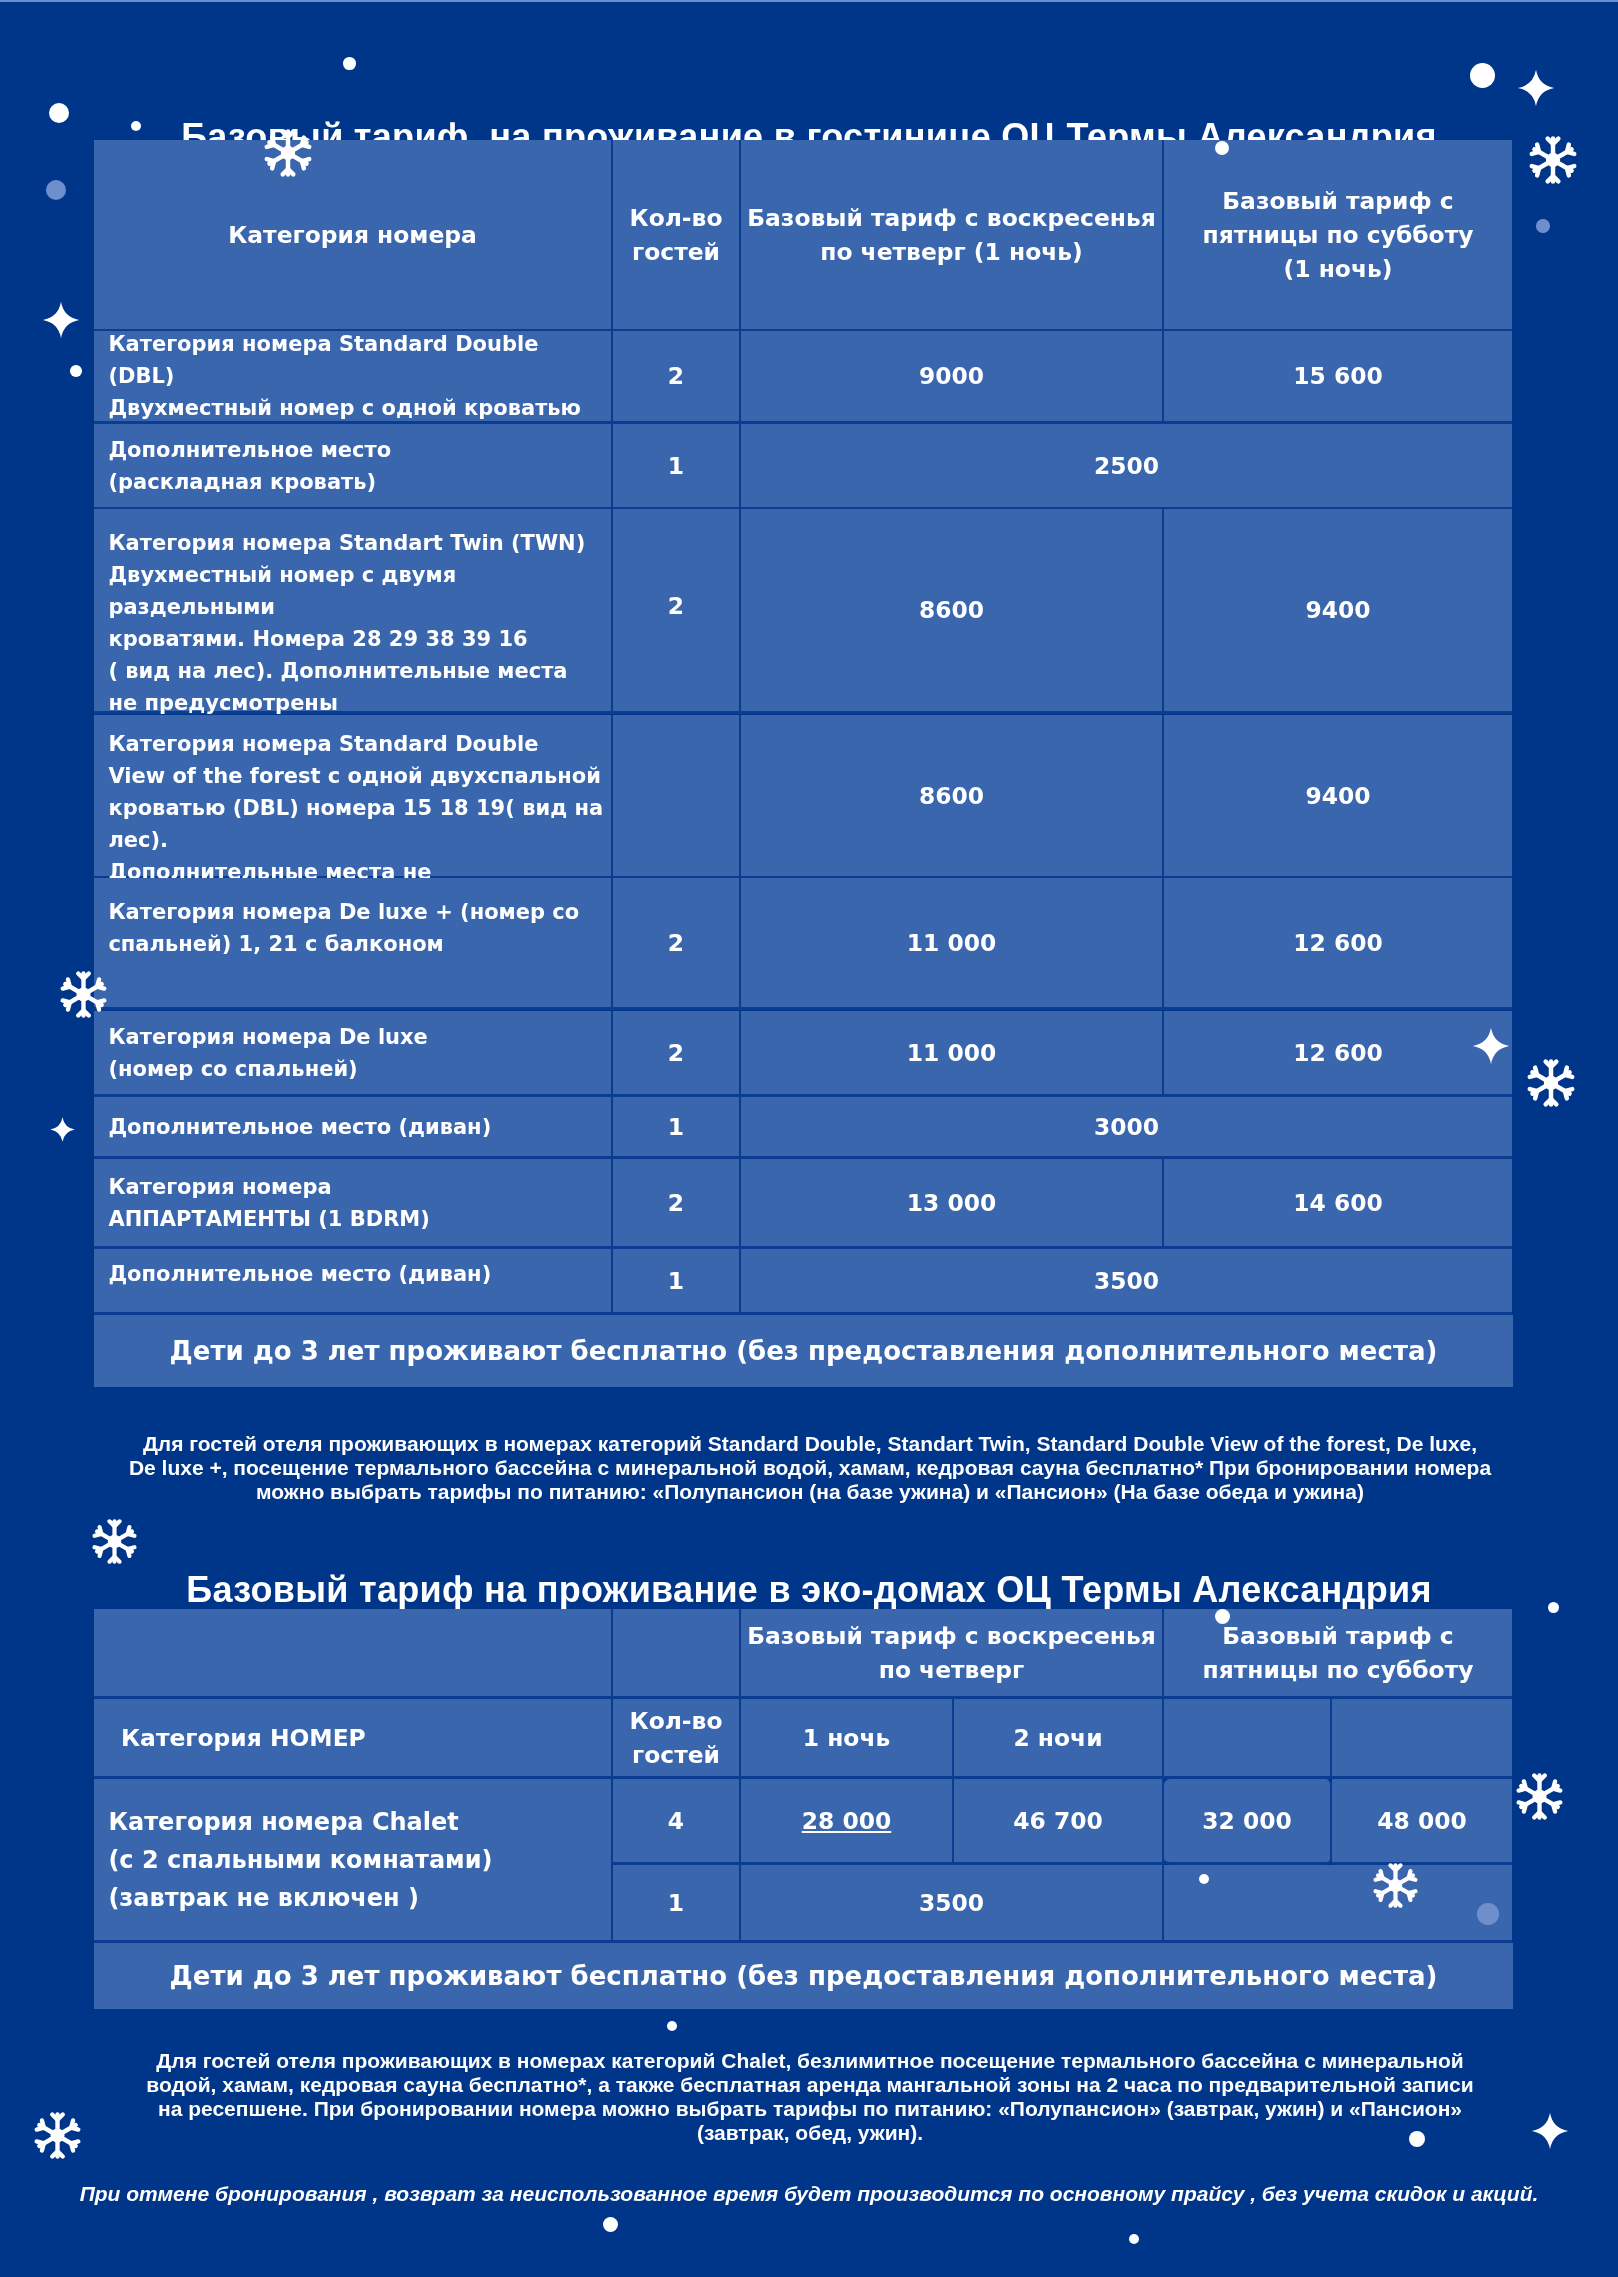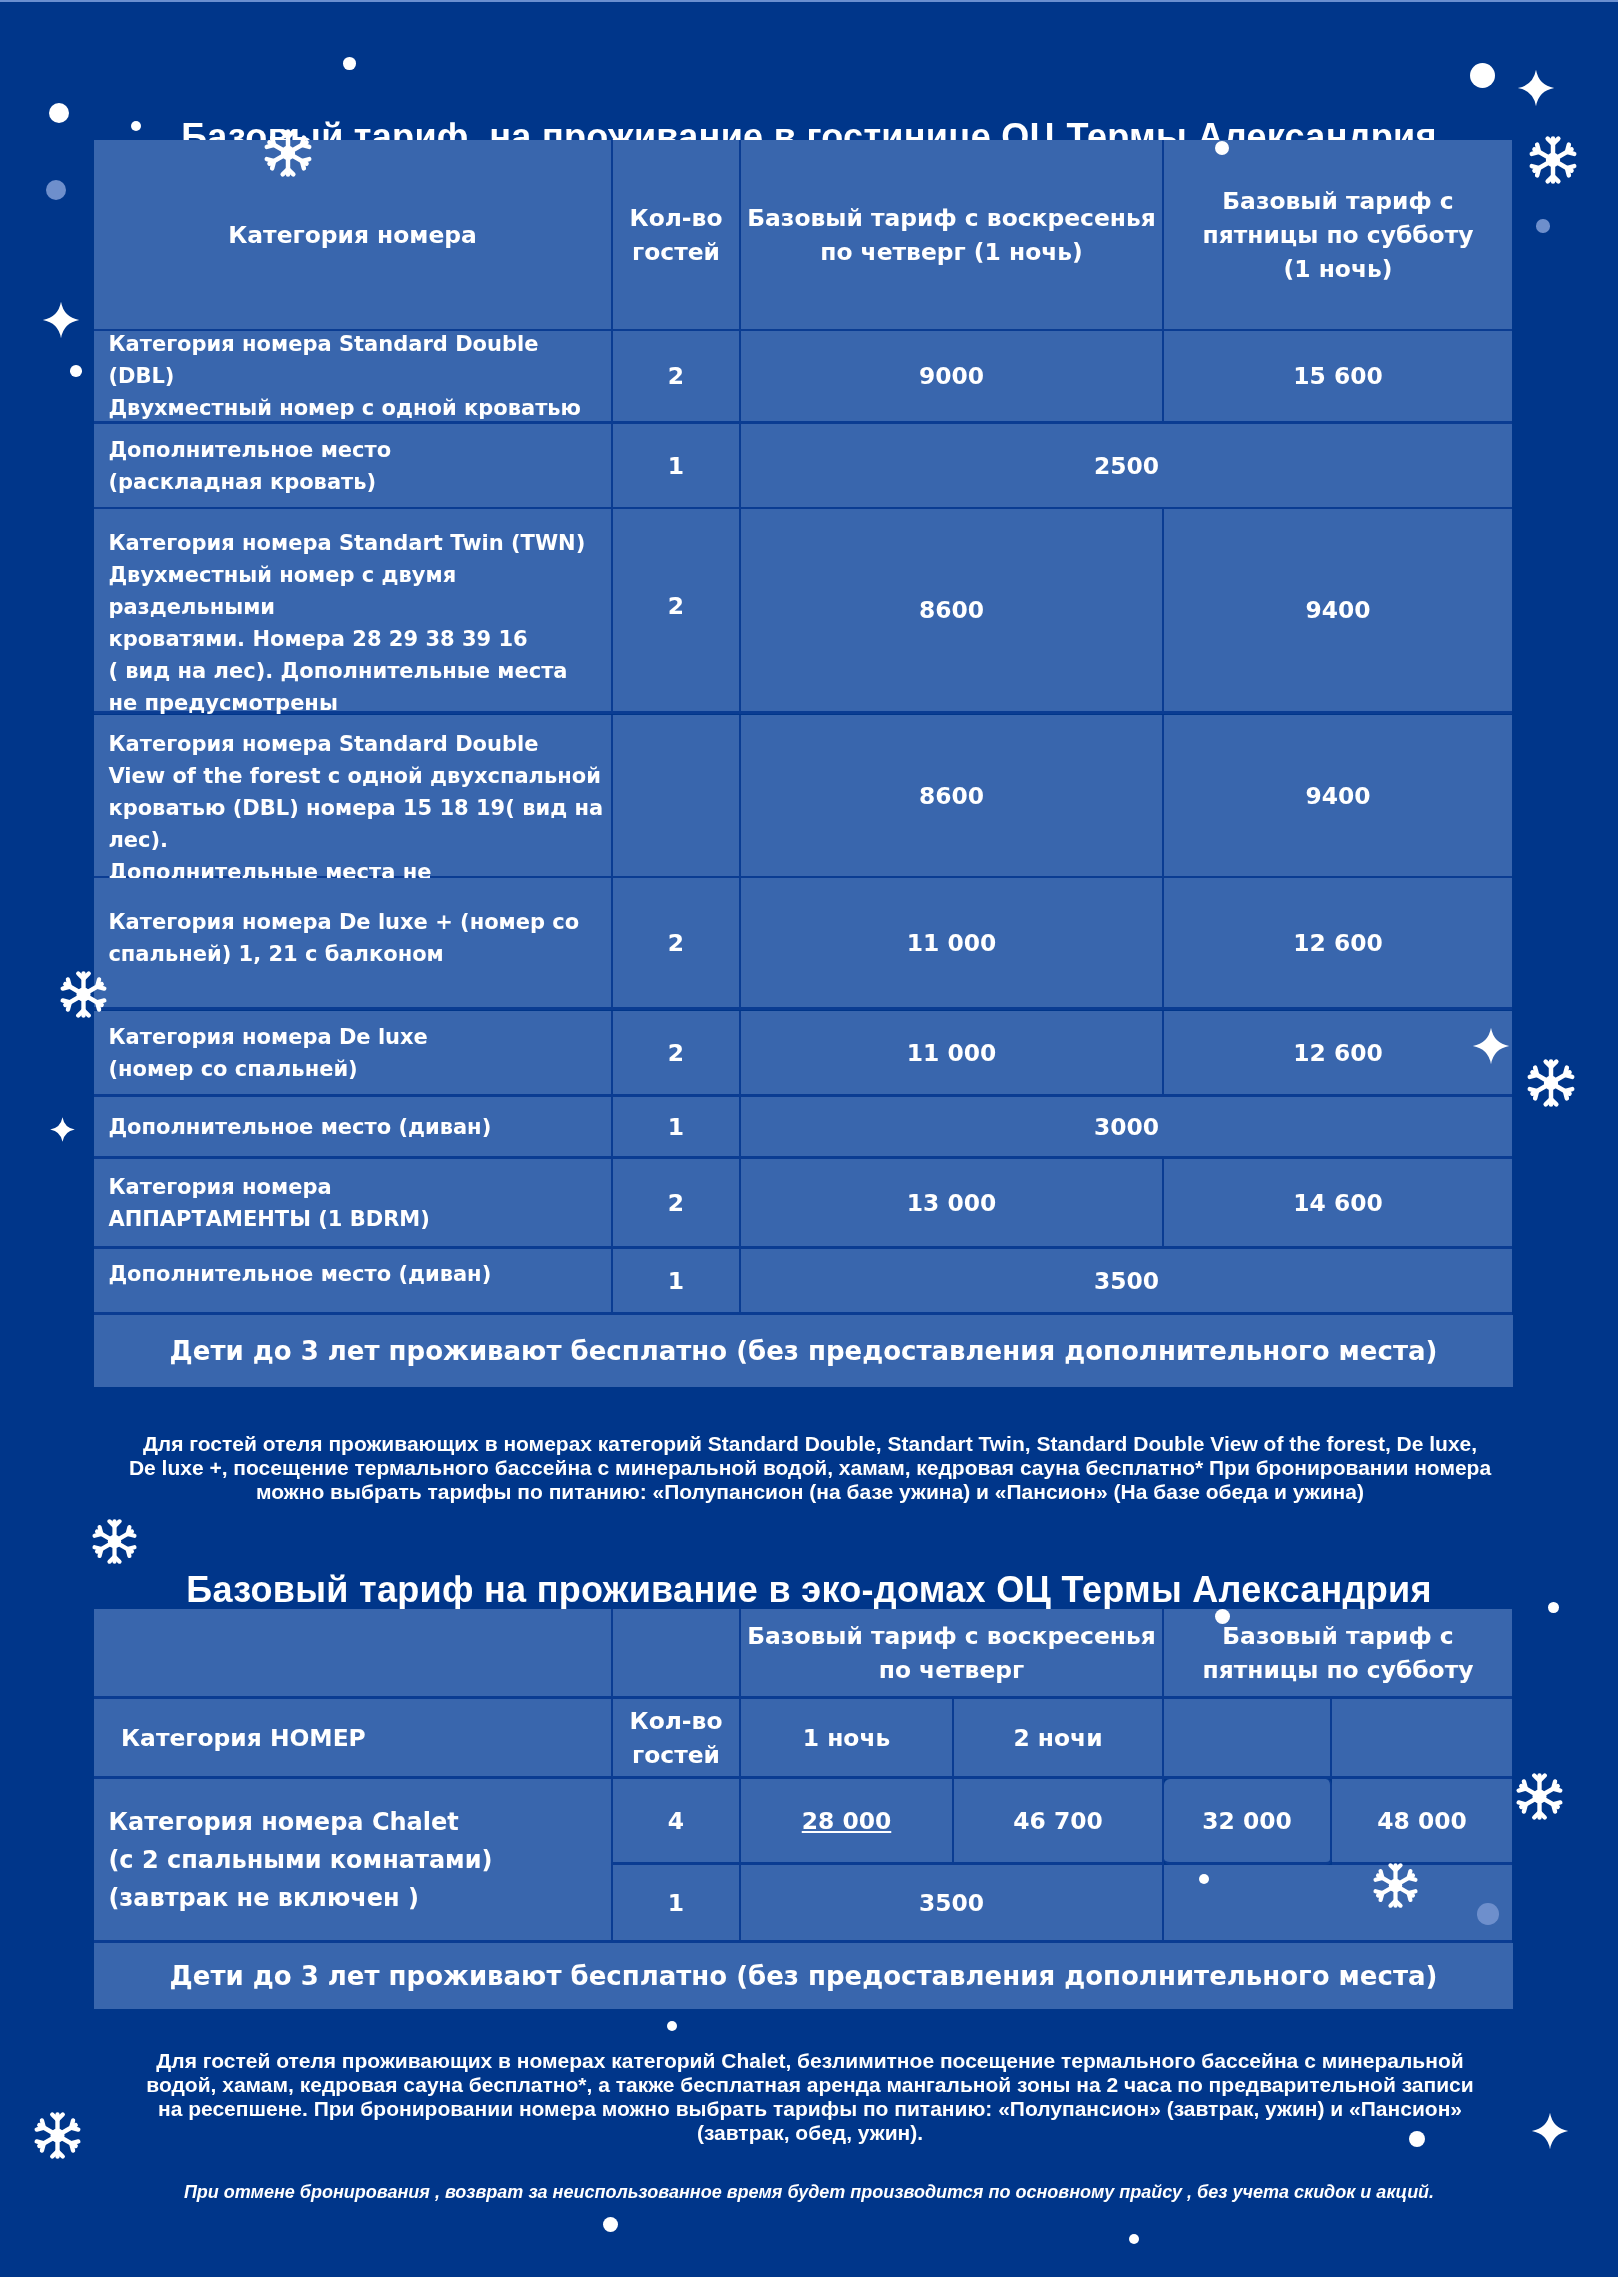--- a/index.html
+++ b/index.html
@@ -25,21 +25,21 @@
   .cell.last { border-right: none; }
   .cell.num { font-size: 23.4px; }
   .cell .txt { white-space: pre-line; }
   .kids { font-size: 26px !important; }
   .note {
     position: absolute; left: 54px; width: 1512px; text-align: center;
     font-size: 21px; line-height: 24px; white-space: pre-line; font-weight: bold;
   }
   .cancel {
     position: absolute; left: 0; width: 1618px; text-align: center; top: 2182px;
-    font-size: 18px; font-style: italic; font-weight: bold;
+    font-size: 21px; font-style: italic; font-weight: bold;
   }
   .dot { position: absolute; border-radius: 50%; background: #ffffff; }
   .dot.faint { background: #6e8fcc; }
   .flake { position: absolute; }
   .spark { position: absolute; }
 </style>
 </head>
 <body>
 
 <div class="frame"></div>
@@ -116,21 +116,21 @@
   <div class="cell num" style="left:613px;top:715px;width:128px;height:164px;">
       <span></span>
     </div>
   <div class="cell num" style="left:741px;top:715px;width:423px;height:164px;">
       <span>8600</span>
     </div>
   <div class="cell num last" style="left:1164px;top:715px;width:348px;height:164px;">
       <span>9400</span>
     </div>
 
-  <div class="cell left" style="left:94px;top:878px;width:519px;height:132px;align-items:flex-start;padding-top:28px;">
+  <div class="cell left" style="left:94px;top:878px;width:519px;height:132px;align-items:flex-start;padding-top:18px;">
       <span class="txt">Категория номера De luxe + (номер со
 спальней) 1, 21  с балконом</span>
     </div>
   <div class="cell num" style="left:613px;top:878px;width:128px;height:132px;">
       <span>2</span>
     </div>
   <div class="cell num" style="left:741px;top:878px;width:423px;height:132px;">
       <span>11 000</span>
     </div>
   <div class="cell num last" style="left:1164px;top:878px;width:348px;height:132px;">

